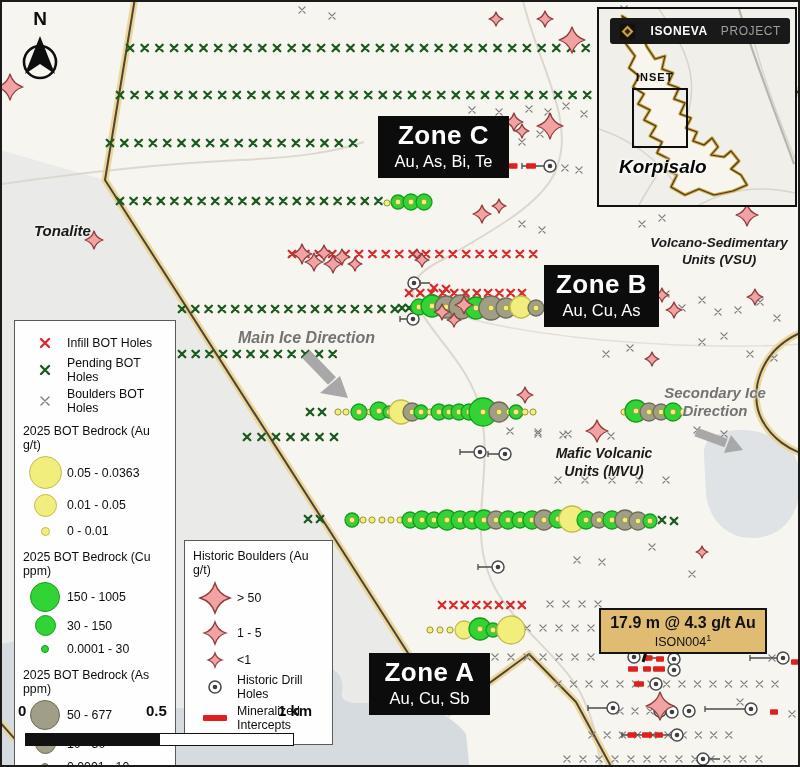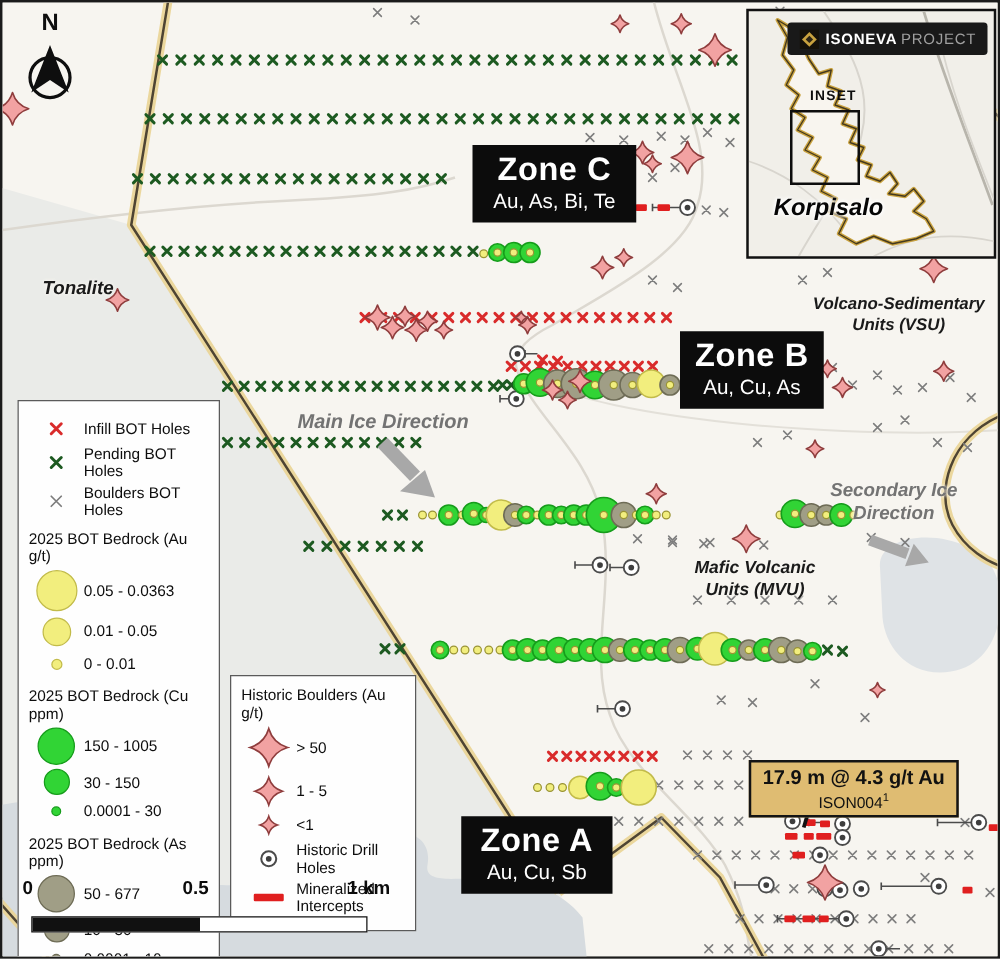--- a/index.html
+++ b/index.html
@@ -52,26 +52,26 @@
   .sz-l{width:33px;height:33px;} .sz-m{width:23px;height:23px;} .sz-s{width:9px;height:9px;}
   .sz-l2{width:30px;height:30px;} .sz-m2{width:21px;height:21px;} .sz-s2{width:8px;height:8px;}
   .bar-sym{width:24px;height:6px;background:#e01f1f;border-radius:1px;}
   .rowgap{min-height:26px;}
   
   .sb-lab{position:absolute;font-size:15px;font-weight:700;color:#0c0c0c;}
   .sb-bar{position:absolute;left:23px;top:731px;width:269px;height:13px;background:#fff;border:1.6px solid #111;}
   .sb-bar .half{position:absolute;left:0;top:0;width:50%;height:100%;background:#111;}
   
   .inset{left:595px;top:5px;width:200px;height:200px;background:#f1efe9;border:2px solid #111;overflow:hidden;}
-  .badge{position:absolute;right:5px;top:9px;height:26px;display:flex;align-items:center;gap:4px;
+  .badge{position:absolute;right:5px;top:9px;height:26px;display:flex;align-items:center;gap:14px;
          background:#191919;border-radius:3px;padding:0 9px;}
   .badge .b1{color:#fff;font-weight:700;font-size:12px;letter-spacing:.6px;}
   .badge .b2{color:#9f9f9f;font-weight:400;font-size:12px;letter-spacing:.6px;margin-left:-1px;}
   .inset-square{position:absolute;left:33px;top:79px;width:56px;height:60px;border:2.5px solid #0d0d0d;}
-  .inset-lab{position:absolute;left:37px;top:62px;font-size:11px;font-weight:700;letter-spacing:1px;color:#0d0d0d;padding-left:12px;}
+  .inset-lab{position:absolute;left:37px;top:62px;font-size:11px;font-weight:700;letter-spacing:1px;color:#0d0d0d;}
   .korpisalo{position:absolute;left:20px;top:147px;font-size:19px;font-weight:800;color:#060606;
              text-shadow:0 0 3px #fff,0 0 4px #fff,0 0 5px #fff;font-style:italic;}
 </style>
 </head>
 <body>
 
 <div class="frame">
 
   <svg class="base" width="800" height="767" viewBox="0 0 800 767">
     <rect x="0" y="0" width="800" height="767" fill="#f7f5f0"></rect>

